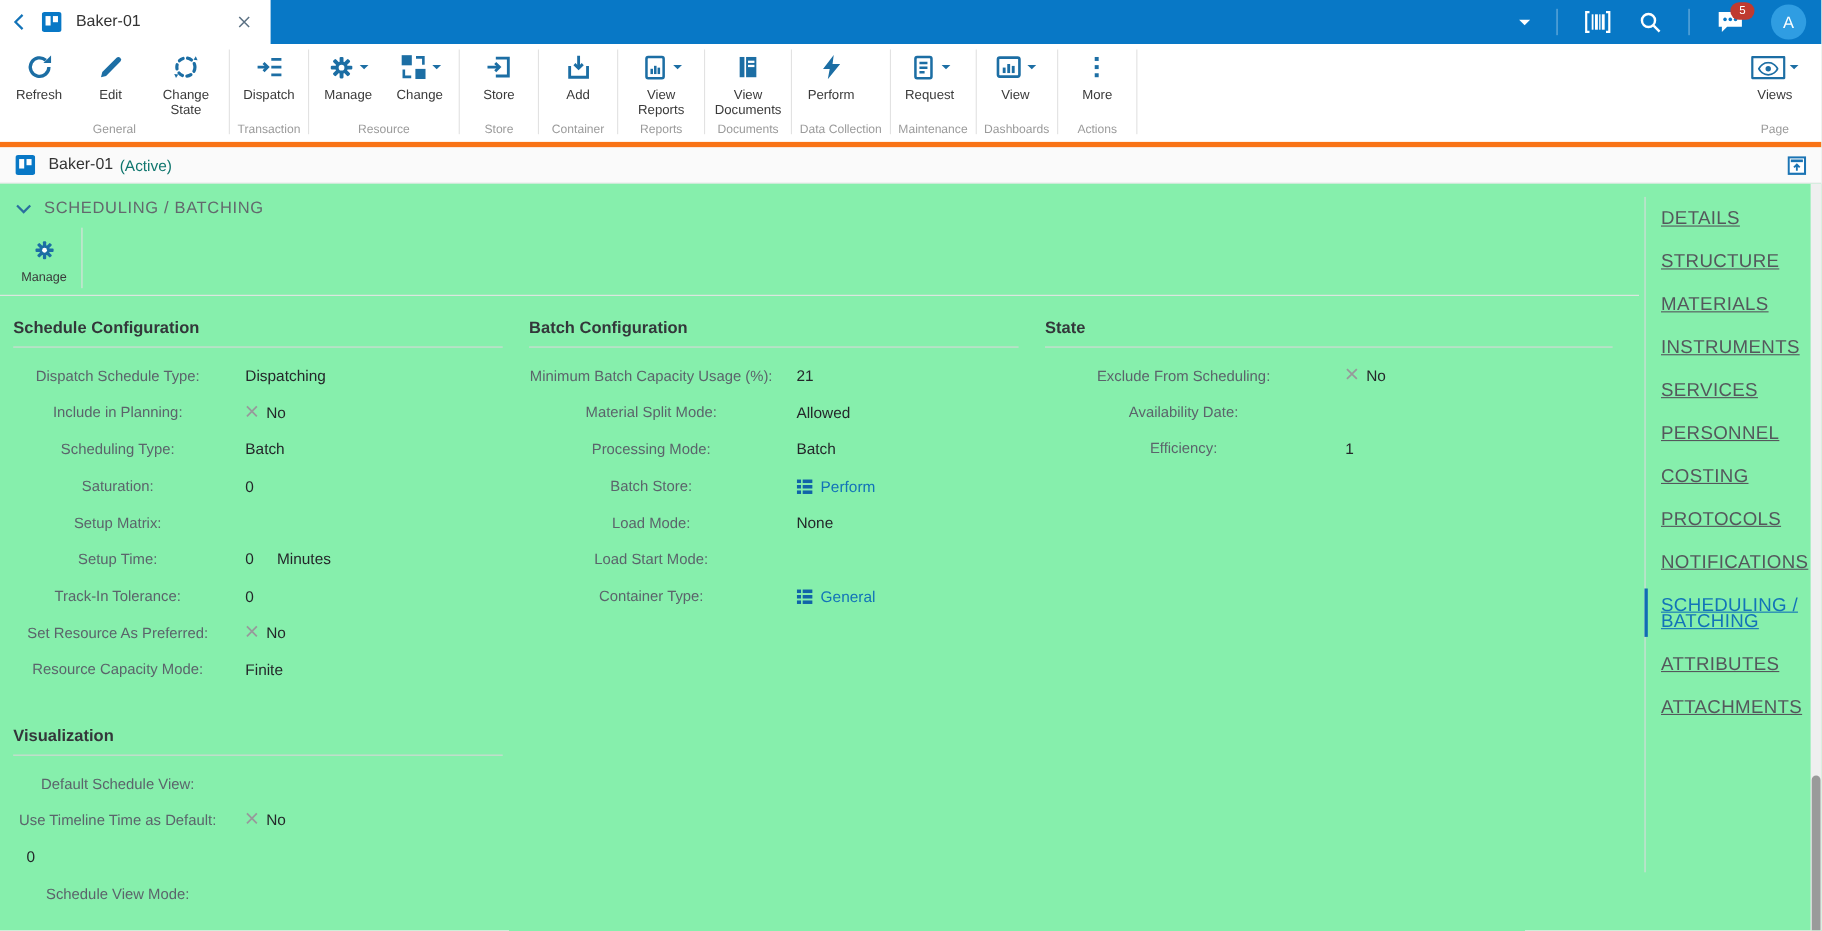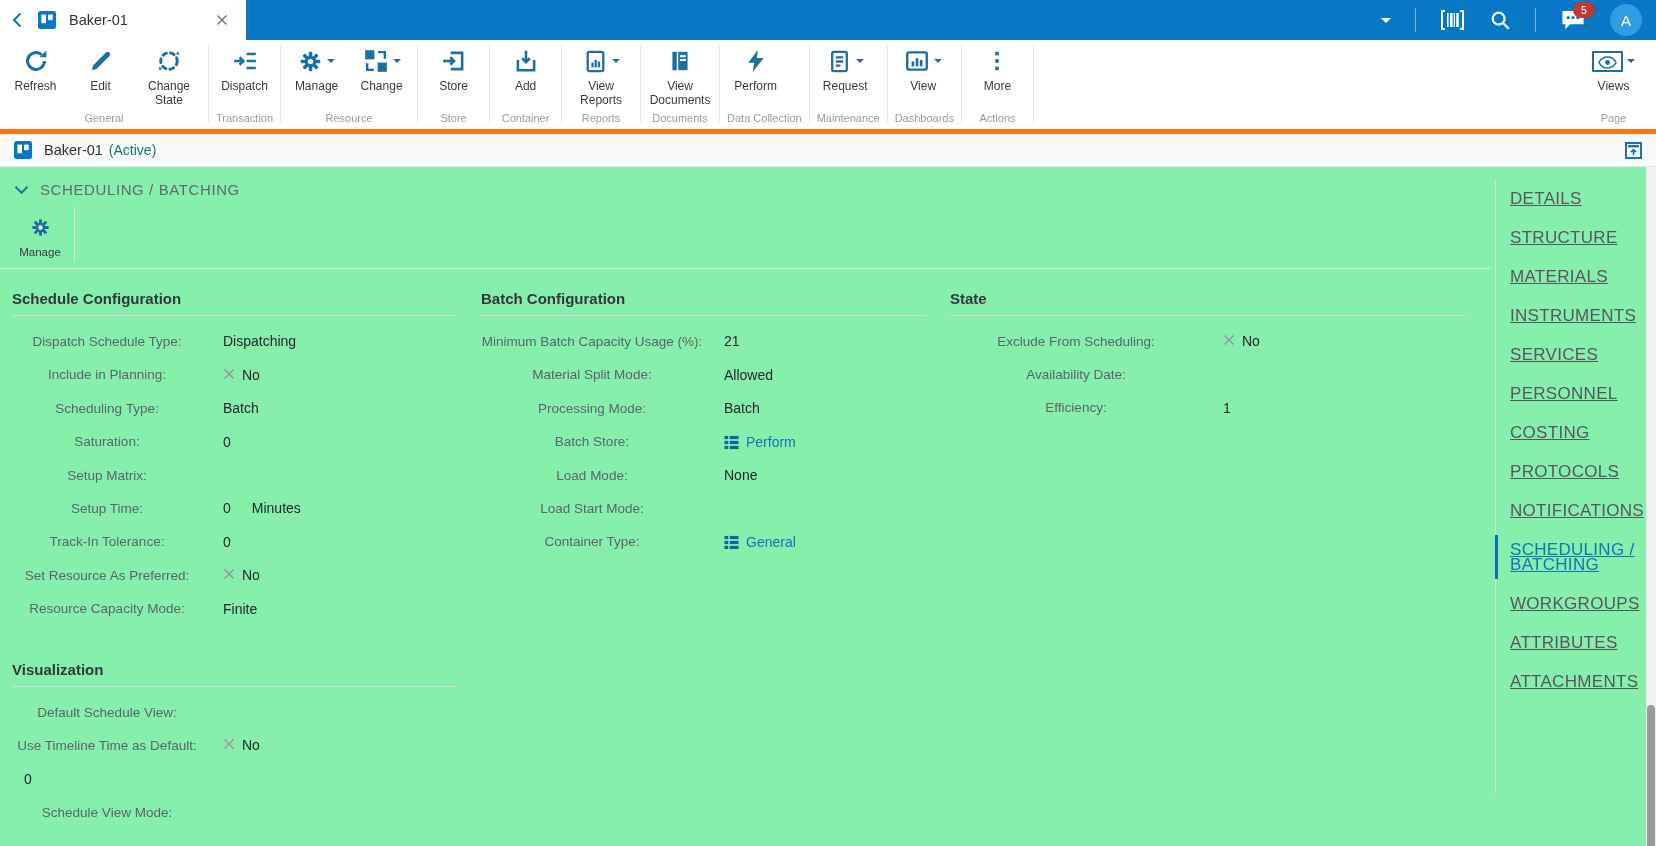--- a/index.html
+++ b/index.html
@@ -635,21 +635,20 @@
         <div class="side-item"><span class="side-label">DETAILS</span></div>
         <div class="side-item"><span class="side-label">STRUCTURE</span></div>
         <div class="side-item"><span class="side-label">MATERIALS</span></div>
         <div class="side-item"><span class="side-label">INSTRUMENTS</span></div>
         <div class="side-item"><span class="side-label">SERVICES</span></div>
         <div class="side-item"><span class="side-label">PERSONNEL</span></div>
         <div class="side-item"><span class="side-label">COSTING</span></div>
         <div class="side-item"><span class="side-label">PROTOCOLS</span></div>
         <div class="side-item"><span class="side-label">NOTIFICATIONS</span></div>
         <div class="side-item active"><span class="side-label">SCHEDULING / BATCHING</span></div>
-        <div class="side-item"><span class="side-label">WORKGROUPS</span></div>
         <div class="side-item"><span class="side-label">ATTRIBUTES</span></div>
         <div class="side-item"><span class="side-label">ATTACHMENTS</span></div>
       </nav>
 
     <div class="vscroll">
       <div class="vthumb"></div>
     </div>
   </div>
 </div>
 

